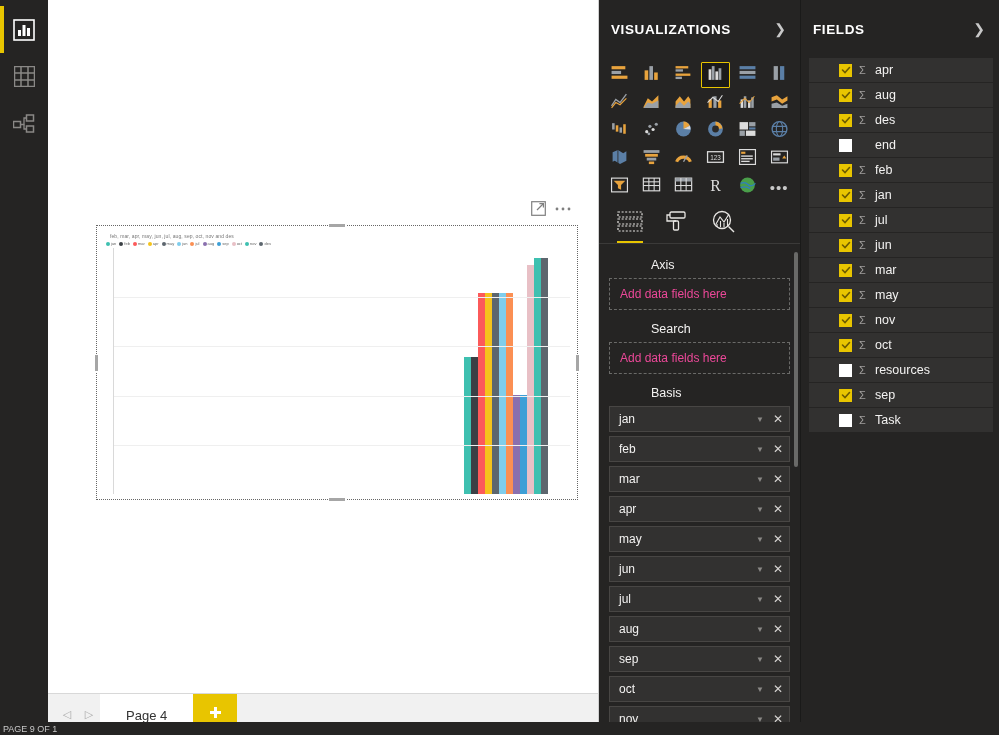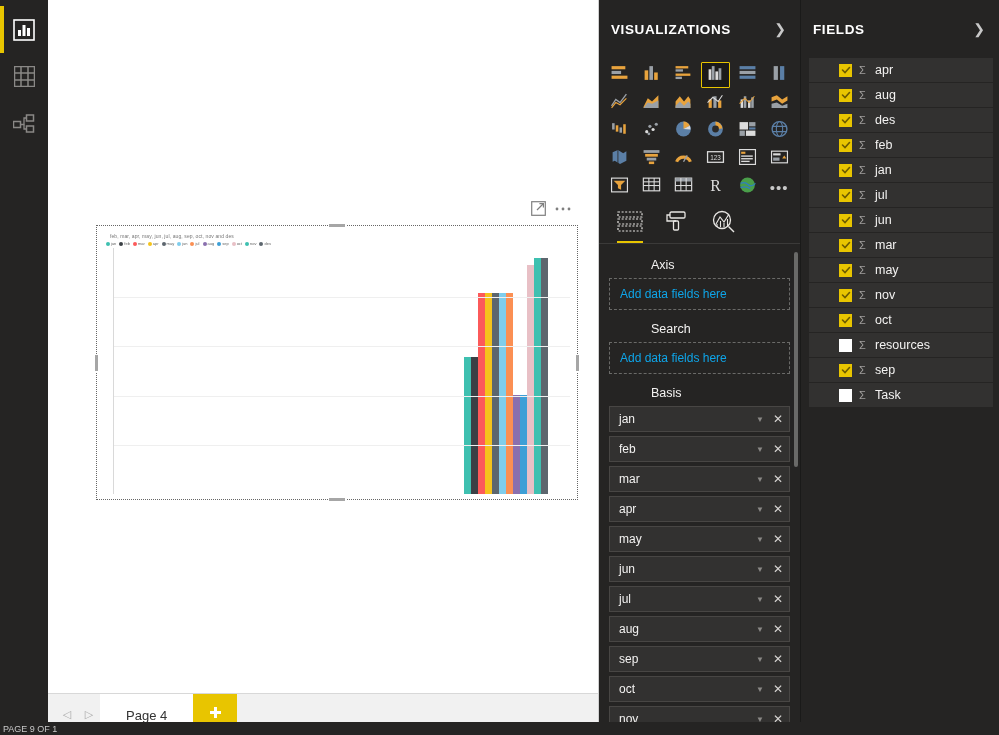--- a/index.html
+++ b/index.html
@@ -140,21 +140,21 @@
     padding: 8px 0 0 18px; border-bottom: 1px solid #3b3a39; height: 42px;
   }
   .fmt-tab { padding-bottom: 6px; border-bottom: 2px solid transparent; }
   .fmt-tab.sel { border-bottom-color: #e8c500; }
 
   .wells { flex: 1 1 auto; overflow: hidden; position: relative; padding-top: 6px; }
   .well-label { font-size: 12.5px; color: #f3f2f1; padding: 8px 0 6px 12px; margin-left: 40px; }
   .dropzone {
     margin: 0 10px 4px 10px; height: 32px; border: 1px dashed #6a6a68;
     display: flex; align-items: center; padding-left: 10px;
-    font-size: 12px; color: #0ea5e9; text-align: center;
+    font-size: 12px; color: #ec4899; text-align: center;
   }
   .field-pill {
     margin: 0 10px 4px 10px; height: 26px; background: #323130;
     border: 1px solid #484644; display: flex; align-items: center;
     padding: 0 4px 0 9px; font-size: 12px; color: #f3f2f1;
   }
   .field-pill .nm { flex: 1 1 auto; }
   .caret { color: #8a8886; font-size: 8px; padding-right: 7px; }
   .xbtn { color: #d6d4d2; font-size: 12px; width: 14px; text-align: center; }
   .wells-scroll {
@@ -690,20 +690,25 @@
         <div class="fld">
           <span class="cb on">
             <svg width="10" height="10" viewBox="0 0 10 10">
               <path d="M1.5 5 L4 7.5 L8.5 2.5" fill="none" stroke="#6b5a00" stroke-width="1.6" stroke-linecap="round"></path>
             </svg>
           </span>
           <span class="sig">Σ</span>
           <span>des</span>
         </div>
         <div class="fld">
+          <span class="cb"></span>
+          <span class="sig"></span>
+          <span>end</span>
+        </div>
+        <div class="fld">
           <span class="cb on">
             <svg width="10" height="10" viewBox="0 0 10 10">
               <path d="M1.5 5 L4 7.5 L8.5 2.5" fill="none" stroke="#6b5a00" stroke-width="1.6" stroke-linecap="round"></path>
             </svg>
           </span>
           <span class="sig">Σ</span>
           <span>feb</span>
         </div>
         <div class="fld">
           <span class="cb on">

